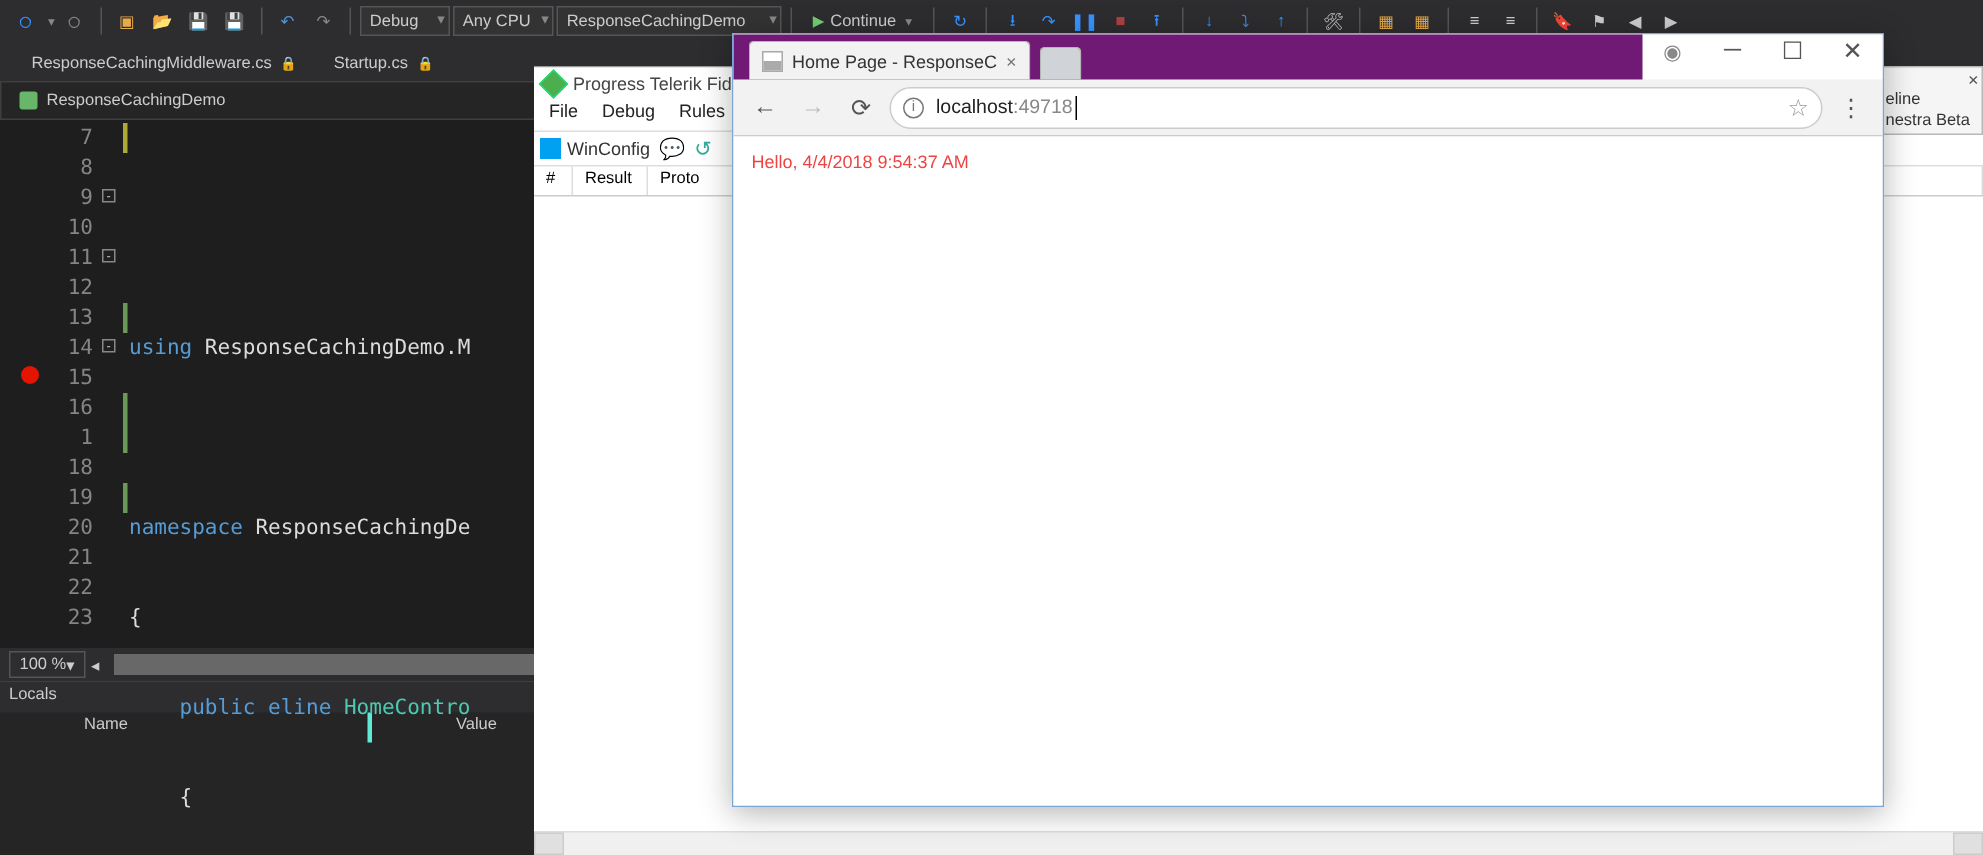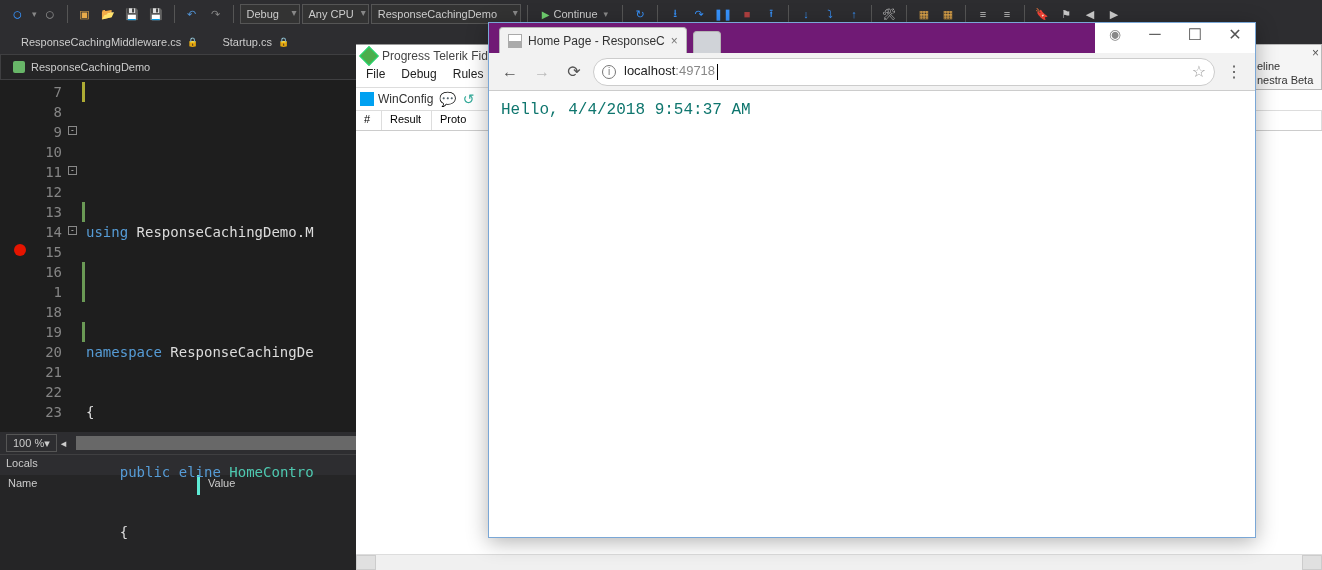--- a/index.html
+++ b/index.html
@@ -45,21 +45,21 @@
 
 .zoom-bar{height:22px;background:#2d2d30;display:flex;align-items:center;font-size:11px;}
 .zoom-bar .z{color:#ccc;padding:0 6px;border:1px solid #555;margin-left:6px;height:18px;display:inline-flex;align-items:center;cursor:pointer;}
 .zoom-bar .track{flex:1;height:14px;background:#3e3e42;margin-left:6px;position:relative;}
 .zoom-bar .thumb{position:absolute;left:0;top:0;bottom:0;width:45%;background:#686868;}
 
 
 .locals{height:116px;background:#252526;border-top:1px solid #3f3f41;}
 .locals-head{height:20px;background:#2d2d30;color:#ccc;font-size:11px;padding:2px 6px;}
 .locals-cols{height:20px;display:flex;font-size:11px;color:#ccc;}
-.locals-cols span{padding:2px 8px;border-right:3px solid #5eead4;}
+.locals-cols span{padding:2px 8px;border-right:3px solid #5eead4;margin-left:48px;}
 
 
 .fiddler{position:absolute;left:356px;top:44px;right:0;bottom:0;background:#fff;border-top:1px solid #999;display:flex;flex-direction:column;font-size:12px;}
 .fiddler-title{height:22px;background:#fff;display:flex;align-items:center;gap:6px;padding:0 6px;color:#444;}
 .fiddler-title .ficon{width:14px;height:14px;background:#4cae4c;border:1px solid #2d7; transform:rotate(45deg);}
 .fiddler-menu{height:20px;display:flex;gap:4px;padding:0 4px;font-size:12px;color:#222;}
 .fiddler-menu span{padding:0 6px;cursor:pointer;}
 .fiddler-tb{height:24px;display:flex;align-items:center;gap:6px;padding:0 4px;border-top:1px solid #ddd;border-bottom:1px solid #ddd;}
 .fiddler-tb .wc{display:inline-flex;align-items:center;gap:4px;color:#333;cursor:pointer;}
 .fiddler-tb .wc::before{content:"";width:14px;height:14px;background:#00a1f1;display:inline-block;}
@@ -90,21 +90,21 @@
 .cbtn{width:26px;height:26px;display:inline-flex;align-items:center;justify-content:center;color:#555;font-size:16px;cursor:pointer;border-radius:50%;}
 .cbtn.dis{color:#bbb;cursor:default;}
 .addr{flex:1;height:28px;border:1px solid #ccc;border-radius:14px;background:#fff;display:flex;align-items:center;padding:0 8px;gap:8px;font-size:13px;color:#333;position:relative;}
 .addr .info{width:14px;height:14px;border:1px solid #777;border-radius:50%;font-size:10px;line-height:12px;text-align:center;color:#777;}
 .addr .url{flex:1;}
 .addr .url b{color:#222;font-weight:normal;}
 .addr .url .port{color:#888;}
 .addr .cursor{display:inline-block;width:1px;height:16px;background:#000;margin-left:2px;vertical-align:middle;}
 .addr .star{color:#999;font-size:16px;cursor:pointer;}
 .menu-btn{width:26px;height:26px;display:inline-flex;align-items:center;justify-content:center;color:#555;cursor:pointer;}
-.chrome-body{flex:1;background:#fff;padding:10px 12px;font-family:Liberation Mono, monospace;font-size:16px;color:#0f766e;}
+.chrome-body{flex:1;background:#fff;padding:10px 12px;font-family:Liberation Sans, sans-serif;font-size:12px;color:#ef4444;}
 </style>
 </head>
 <body>
 
 <div class="vs-toolbar">
   <span class="tb-btn">
       <span class="ico" style="color:#3794ff">◯</span>
     </span>
   <span class="caret">▾</span>
   <span class="tb-btn">

